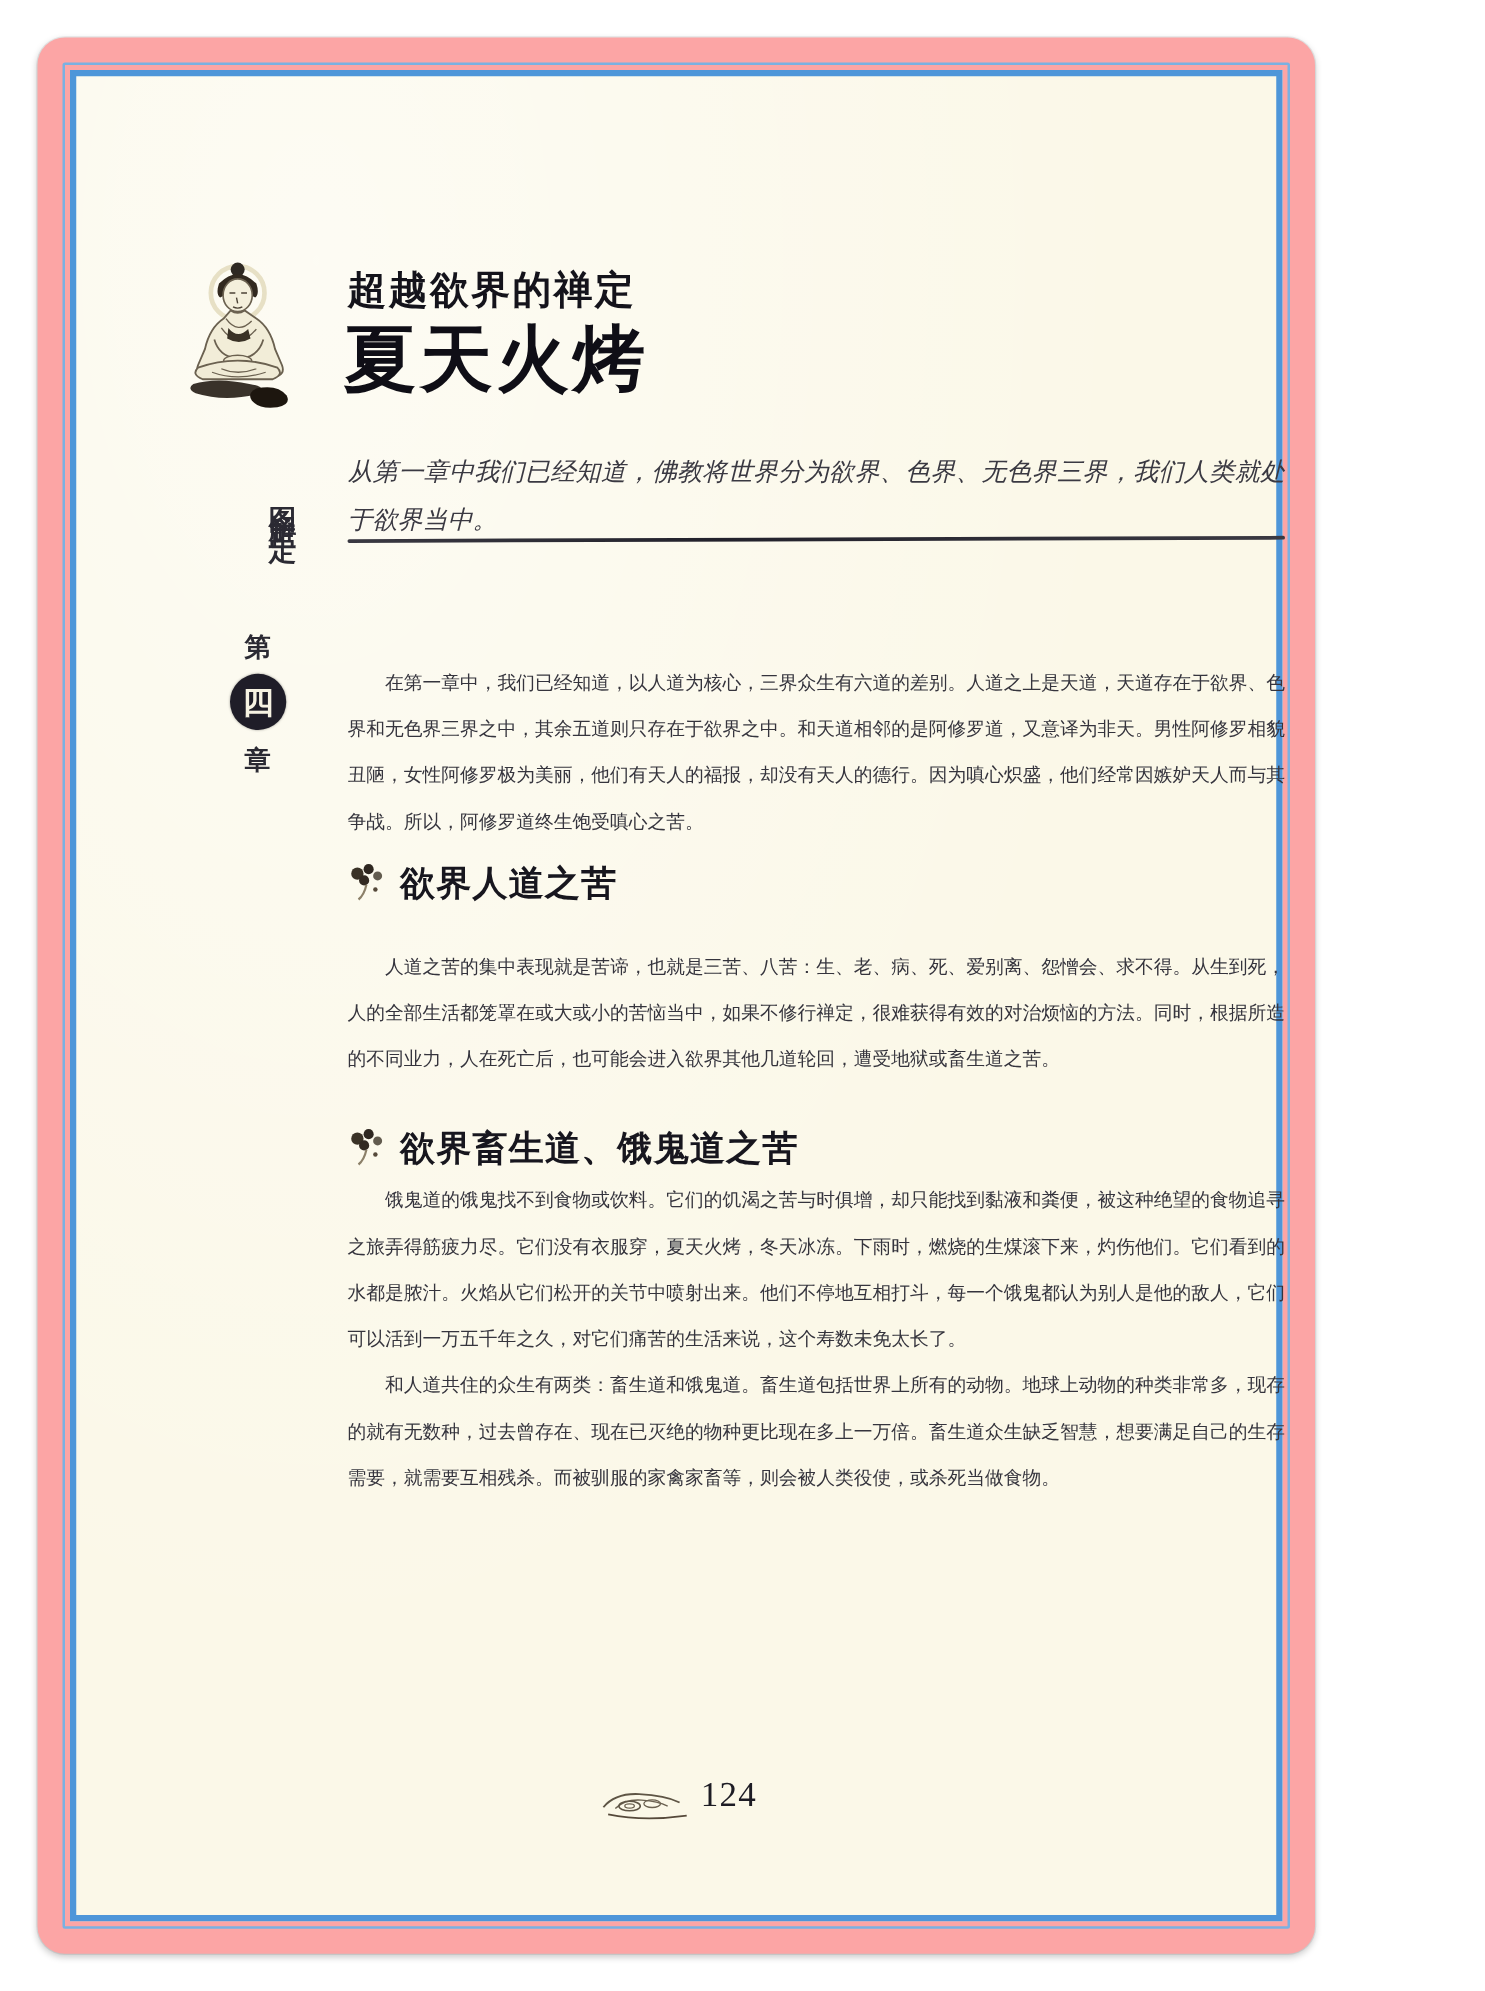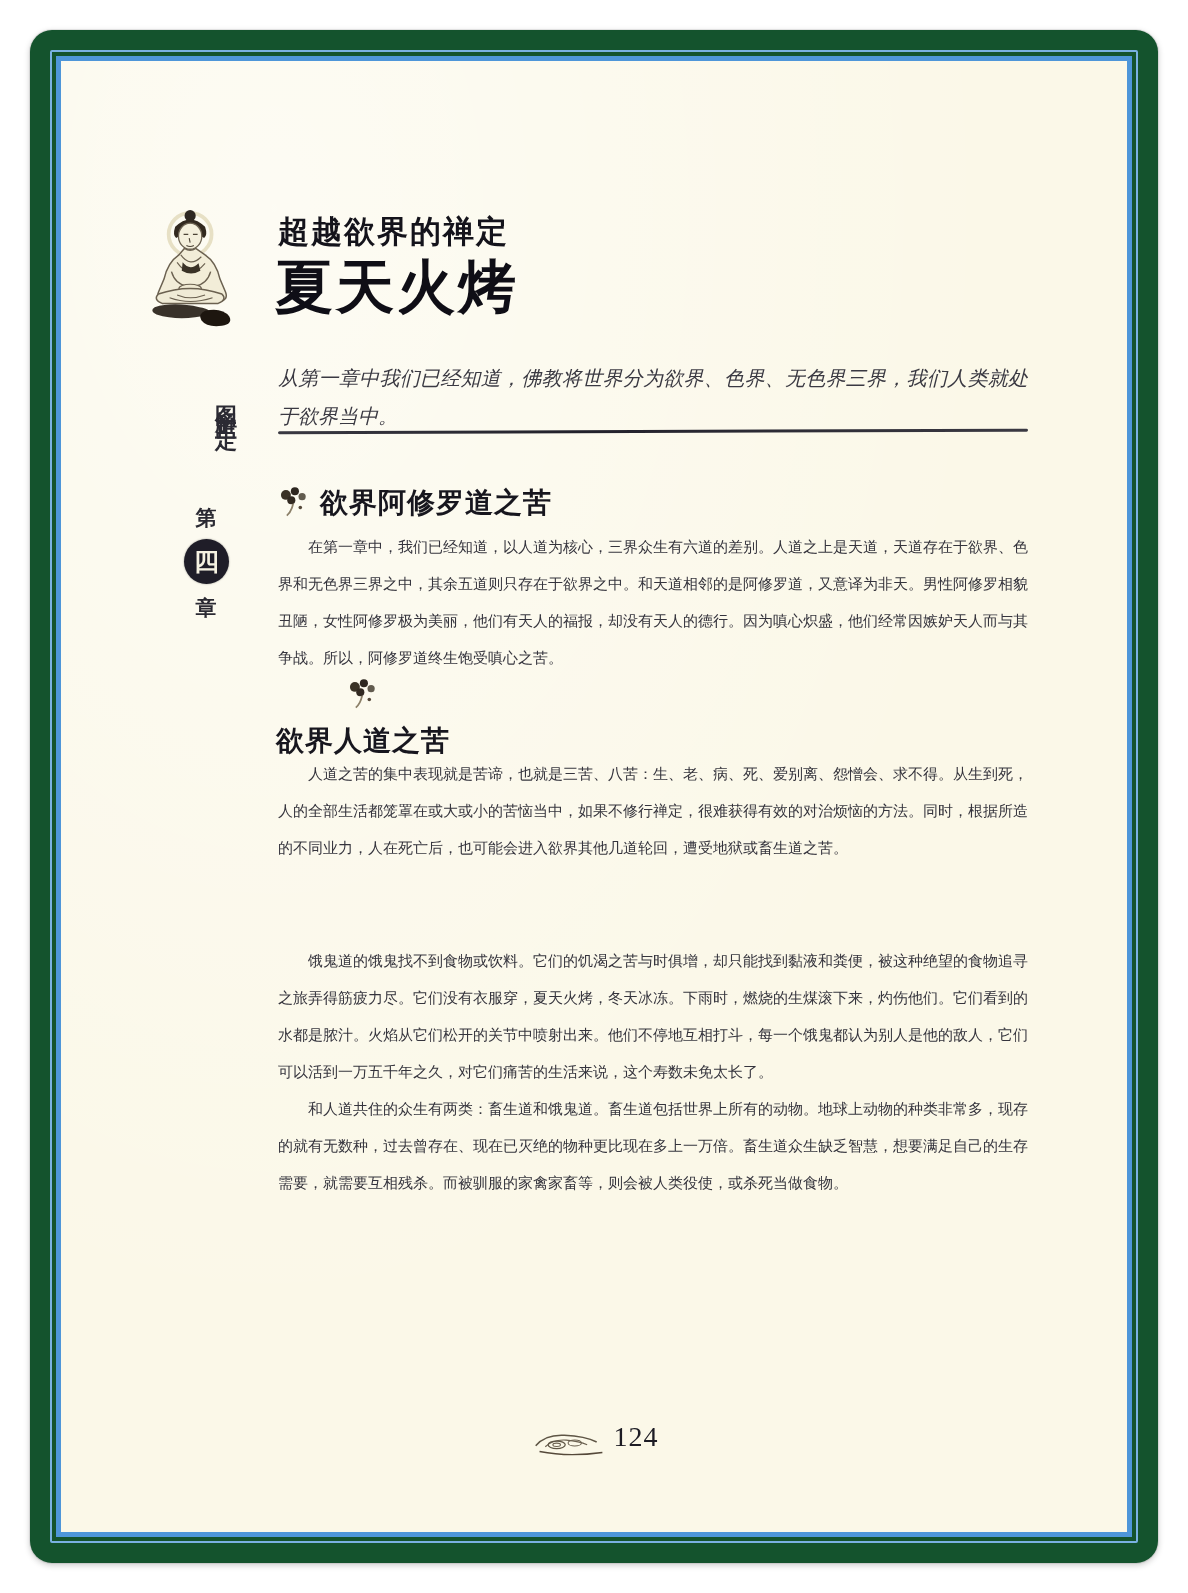--- a/index.html
+++ b/index.html
@@ -1,20 +1,20 @@
 <!DOCTYPE html>
 <html><head>
 <meta charset="utf-8">
 <style>
   * { margin:0; padding:0; box-sizing:border-box; }
   html,body { width:1188px; height:1593px; background:#ffffff; overflow:hidden;
               font-family:"Liberation Serif", serif; }
 
-  .page-card { position:absolute; left:30px; top:30px; width:1128px; height:1533px;
-               background:#14532d; border-radius:22px;
+  .page-card { position:absolute; left:30px; top:30px; width:1022px; height:1533px;
+               background:#fca5a5; border-radius:22px;
                box-shadow:0 2px 6px rgba(0,0,0,.22), 0 0 0 1px #ededed; }
 
   .frame-thin  { position:absolute; inset:20px; border:2px solid #7ab1e2; border-radius:2px; }
   .frame-thick { position:absolute; inset:26px; border:5px solid #4e96d9;
                  background:
                    radial-gradient(ellipse at 20% 10%, rgba(255,255,255,.5), rgba(255,255,255,0) 60%),
                    #fbf8e8; }
 
   .paper { position:absolute; inset:31px; color:#34333b; }
 
@@ -49,21 +49,21 @@
                    display:flex; align-items:center; justify-content:center;
                    color:#f6f2e2; font-size:25px; font-weight:bold;
                    box-shadow:0 0 2px rgba(0,0,0,.4); }
   .side-zhang { position:absolute; left:91px; top:502px; width:46px; text-align:center;
                 font-size:21px; color:#2b2a33; font-weight:bold; }
 
   
   .section-head { position:absolute; left:184px; display:flex; align-items:center; gap:8px; }
   .section-head .h-text { font-size:28px; font-weight:bold; color:#17161e;
                           letter-spacing:1px; }
-  .s1h { top:392px; } .s2h { top:584px;flex-direction:column; } .s3h { top:808px; }
+  .s1h { top:392px; } .s2h { top:596px; } .s3h { top:808px; }
 
   .body-block { position:absolute; left:186px; width:750px;
                 font-size:15px; line-height:37px; text-align:justify;
                 color:#35343d; }
   .body-block p { text-indent:2em; }
   .s1p { top:437px; } .s2p { top:664px; } .s3p { top:851px; }
 
   
   .footer { position:absolute; left:0; top:1324px; width:100%;
             display:flex; align-items:center; justify-content:center; gap:4px; }
@@ -108,51 +108,50 @@
       <div class="intro">从第一章中我们已经知道，佛教将世界分为欲界、色界、无色界三界，我们人类就处于欲界当中。</div>
       <div class="head-rule"></div>
 
       <div class="side-title">图解正定</div>
       <div class="side-di">第</div>
       <div class="chapter-badge">
         <span>四</span>
       </div>
       <div class="side-zhang">章</div>
 
-      <div class="section-head s1h">
-        <svg width="36" height="38" viewBox="0 0 40 40">
-          <circle cx="11" cy="11" r="5.5" fill="#3a3226"></circle>
-          <circle cx="21" cy="7" r="4.5" fill="#2e2720"></circle>
-          <circle cx="29" cy="13" r="4" fill="#474033" opacity=".85"></circle>
-          <circle cx="17" cy="17" r="4.5" fill="#322a22"></circle>
-          <path d="M19 21 q-2 9 -7 13" stroke="#8d english-0" stroke-width="0" fill="none"></path>
-          <path d="M19 21 q-2 9 -7 13" stroke="#8c8069" stroke-width="2" fill="none"></path>
-          <circle cx="27" cy="25" r="2" fill="#55493a"></circle>
-        </svg>
-        <span class="h-text">欲界阿修罗道之苦</span>
-      </div>
       <div class="body-block s1p">
         <p>在第一章中，我们已经知道，以人道为核心，三界众生有六道的差别。人道之上是天道，天道存在于欲界、色界和无色界三界之中，其余五道则只存在于欲界之中。和天道相邻的是阿修罗道，又意译为非天。男性阿修罗相貌丑陋，女性阿修罗极为美丽，他们有天人的福报，却没有天人的德行。因为嗔心炽盛，他们经常因嫉妒天人而与其争战。所以，阿修罗道终生饱受嗔心之苦。</p>
       </div>
 
       <div class="section-head s2h">
         <svg width="36" height="38" viewBox="0 0 40 40">
           <circle cx="11" cy="11" r="5.5" fill="#3a3226"></circle>
           <circle cx="21" cy="7" r="4.5" fill="#2e2720"></circle>
           <circle cx="29" cy="13" r="4" fill="#474033" opacity=".85"></circle>
           <circle cx="17" cy="17" r="4.5" fill="#322a22"></circle>
           <path d="M19 21 q-2 9 -7 13" stroke="#8c8069" stroke-width="2" fill="none"></path>
           <circle cx="27" cy="25" r="2" fill="#55493a"></circle>
         </svg>
         <span class="h-text">欲界人道之苦</span>
       </div>
       <div class="body-block s2p">
         <p>人道之苦的集中表现就是苦谛，也就是三苦、八苦：生、老、病、死、爱别离、怨憎会、求不得。从生到死，人的全部生活都笼罩在或大或小的苦恼当中，如果不修行禅定，很难获得有效的对治烦恼的方法。同时，根据所造的不同业力，人在死亡后，也可能会进入欲界其他几道轮回，遭受地狱或畜生道之苦。</p>
       </div>
 
+      <div class="section-head s3h">
+        <svg width="36" height="38" viewBox="0 0 40 40">
+          <circle cx="11" cy="11" r="5.5" fill="#3a3226"></circle>
+          <circle cx="21" cy="7" r="4.5" fill="#2e2720"></circle>
+          <circle cx="29" cy="13" r="4" fill="#474033" opacity=".85"></circle>
+          <circle cx="17" cy="17" r="4.5" fill="#322a22"></circle>
+          <path d="M19 21 q-2 9 -7 13" stroke="#8c8069" stroke-width="2" fill="none"></path>
+          <circle cx="27" cy="25" r="2" fill="#55493a"></circle>
+        </svg>
+        <span class="h-text">欲界畜生道、饿鬼道之苦</span>
+      </div>
       <div class="body-block s3p">
         <p>饿鬼道的饿鬼找不到食物或饮料。它们的饥渴之苦与时俱增，却只能找到黏液和粪便，被这种绝望的食物追寻之旅弄得筋疲力尽。它们没有衣服穿，夏天火烤，冬天冰冻。下雨时，燃烧的生煤滚下来，灼伤他们。它们看到的水都是脓汁。火焰从它们松开的关节中喷射出来。他们不停地互相打斗，每一个饿鬼都认为别人是他的敌人，它们可以活到一万五千年之久，对它们痛苦的生活来说，这个寿数未免太长了。</p>
         <p>和人道共住的众生有两类：畜生道和饿鬼道。畜生道包括世界上所有的动物。地球上动物的种类非常多，现存的就有无数种，过去曾存在、现在已灭绝的物种更比现在多上一万倍。畜生道众生缺乏智慧，想要满足自己的生存需要，就需要互相残杀。而被驯服的家禽家畜等，则会被人类役使，或杀死当做食物。</p>
       </div>
 
       <div class="footer">
         <svg class="swirl" viewBox="0 0 84 32">
           <path d="M6 20 q10 -12 30 -11 q22 1 34 7" fill="none" stroke="#5e5545" stroke-width="1.6"></path>
           <path d="M16 21 q8 -8 22 -7 q14 1 22 5" fill="none" stroke="#6b6150" stroke-width="1.2"></path>
           <ellipse cx="28" cy="19" rx="9" ry="4" fill="none" stroke="#5e5545" stroke-width="1.3"></ellipse>

